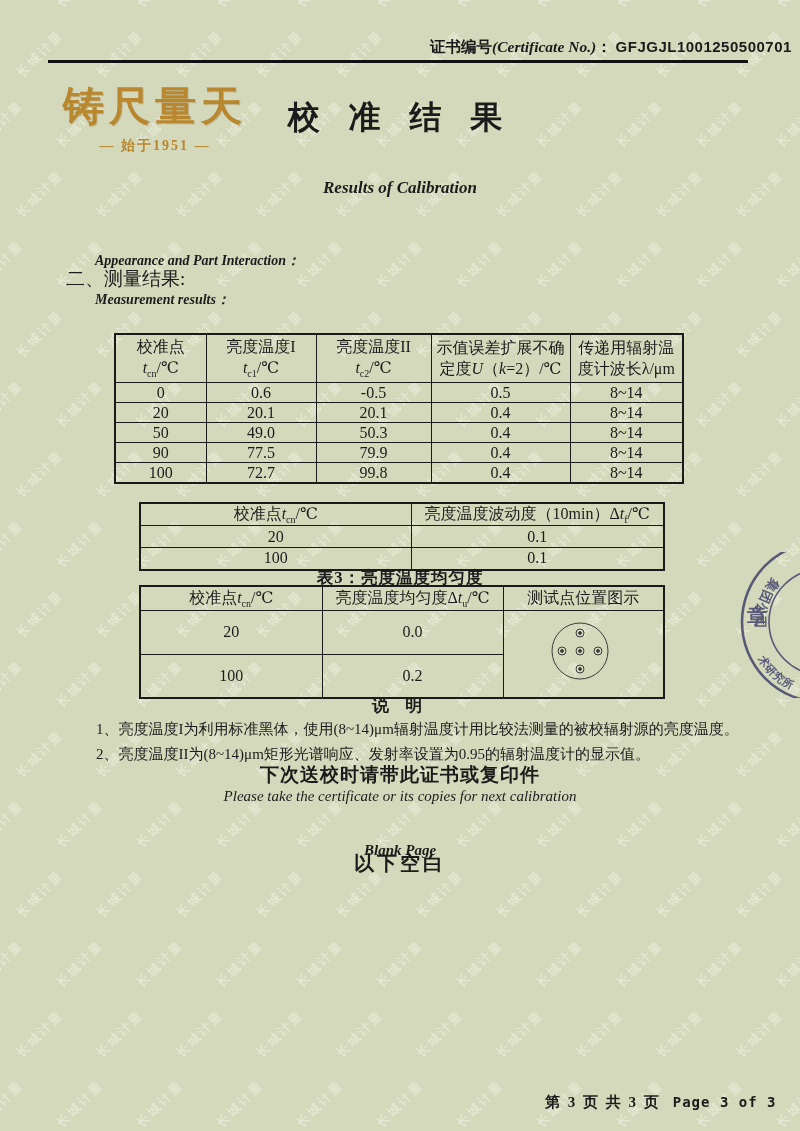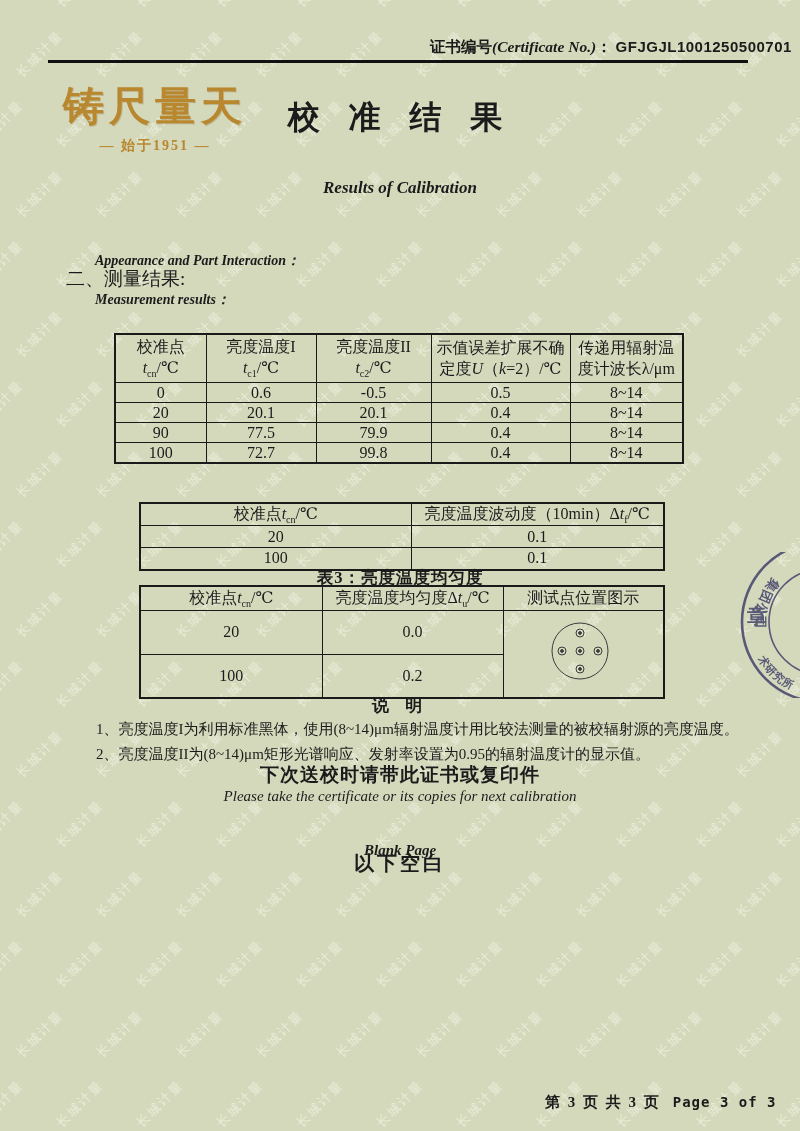--- a/index.html
+++ b/index.html
@@ -333,20 +333,27 @@
           <td>8~14</td>
         </tr>
           <tr>
           <td>20</td>
           <td>20.1</td>
           <td>20.1</td>
           <td>0.4</td>
           <td>8~14</td>
         </tr>
           <tr>
+          <td>50</td>
+          <td>49.0</td>
+          <td>50.3</td>
+          <td>0.4</td>
+          <td>8~14</td>
+        </tr>
+          <tr>
           <td>90</td>
           <td>77.5</td>
           <td>79.9</td>
           <td>0.4</td>
           <td>8~14</td>
         </tr>
           <tr>
           <td>100</td>
           <td>72.7</td>
           <td>99.8</td>

